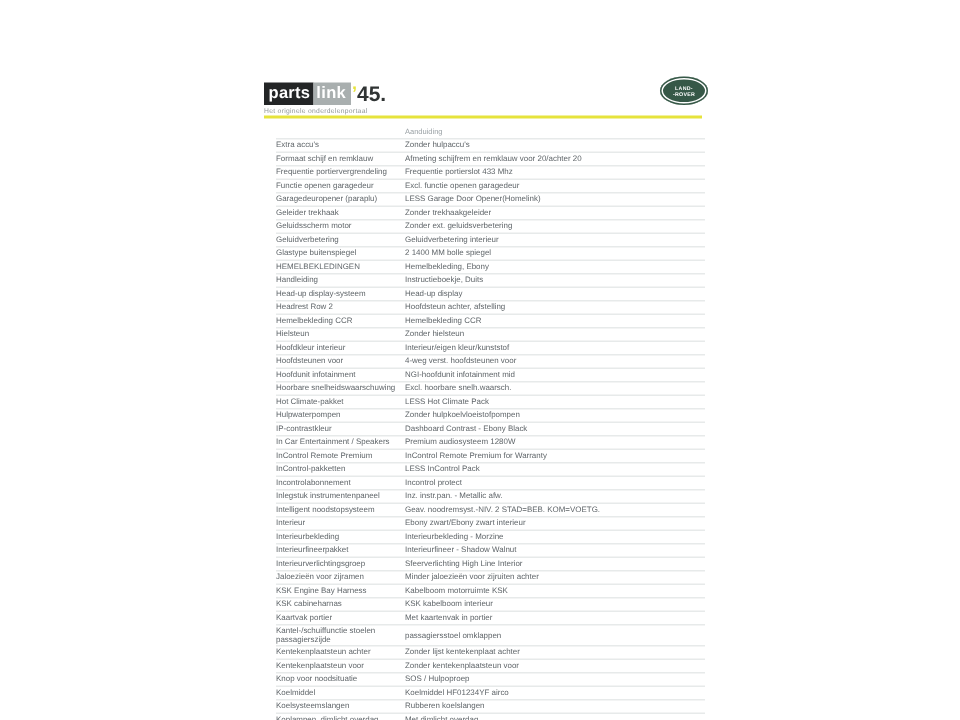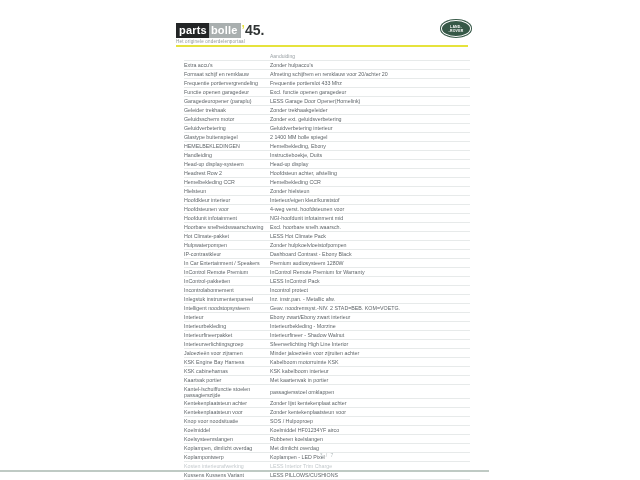--- a/index.html
+++ b/index.html
@@ -3,21 +3,21 @@
 <meta charset="utf-8">
 <style>
   html, body { margin: 0; padding: 0; }
   body {
     width: 640px; height: 480px;
     background: #ffffff;
     font-family: "Liberation Sans", sans-serif;
     position: relative;
     overflow: hidden;
   }
-  .page { position: absolute; inset: 0; background: #ffffff; }
+  .page { position: absolute; inset: 0; background: #ffffff; margin-top: 32px; }
 
   
   .logo {
     position: absolute; left: 176px; top: 22px;
     display: flex; align-items: flex-end; height: 16px;
   }
   .logo-parts {
     background: #232526; color: #ffffff;
     font-weight: bold; font-size: 11px; line-height: 15px;
     padding: 0 2px 0 3px; letter-spacing: 0.2px;
@@ -80,21 +80,21 @@
     width: 489px; height: 2px; background: #bfcac4;
   }
 </style>
 </head>
 <body>
 
 <div class="page">
 
   <div class="logo">
     <span class="logo-parts">parts</span>
-    <span class="logo-link">bolle</span>
+    <span class="logo-link">link</span>
     <span class="logo-accent">’</span>
     <span class="logo-24">45.</span>
   </div>
   <div class="tagline">Het originele onderdelenportaal</div>
 
   <div class="badge">
     <div>LAND-</div>
     <div>-ROVER</div>
   </div>
 

